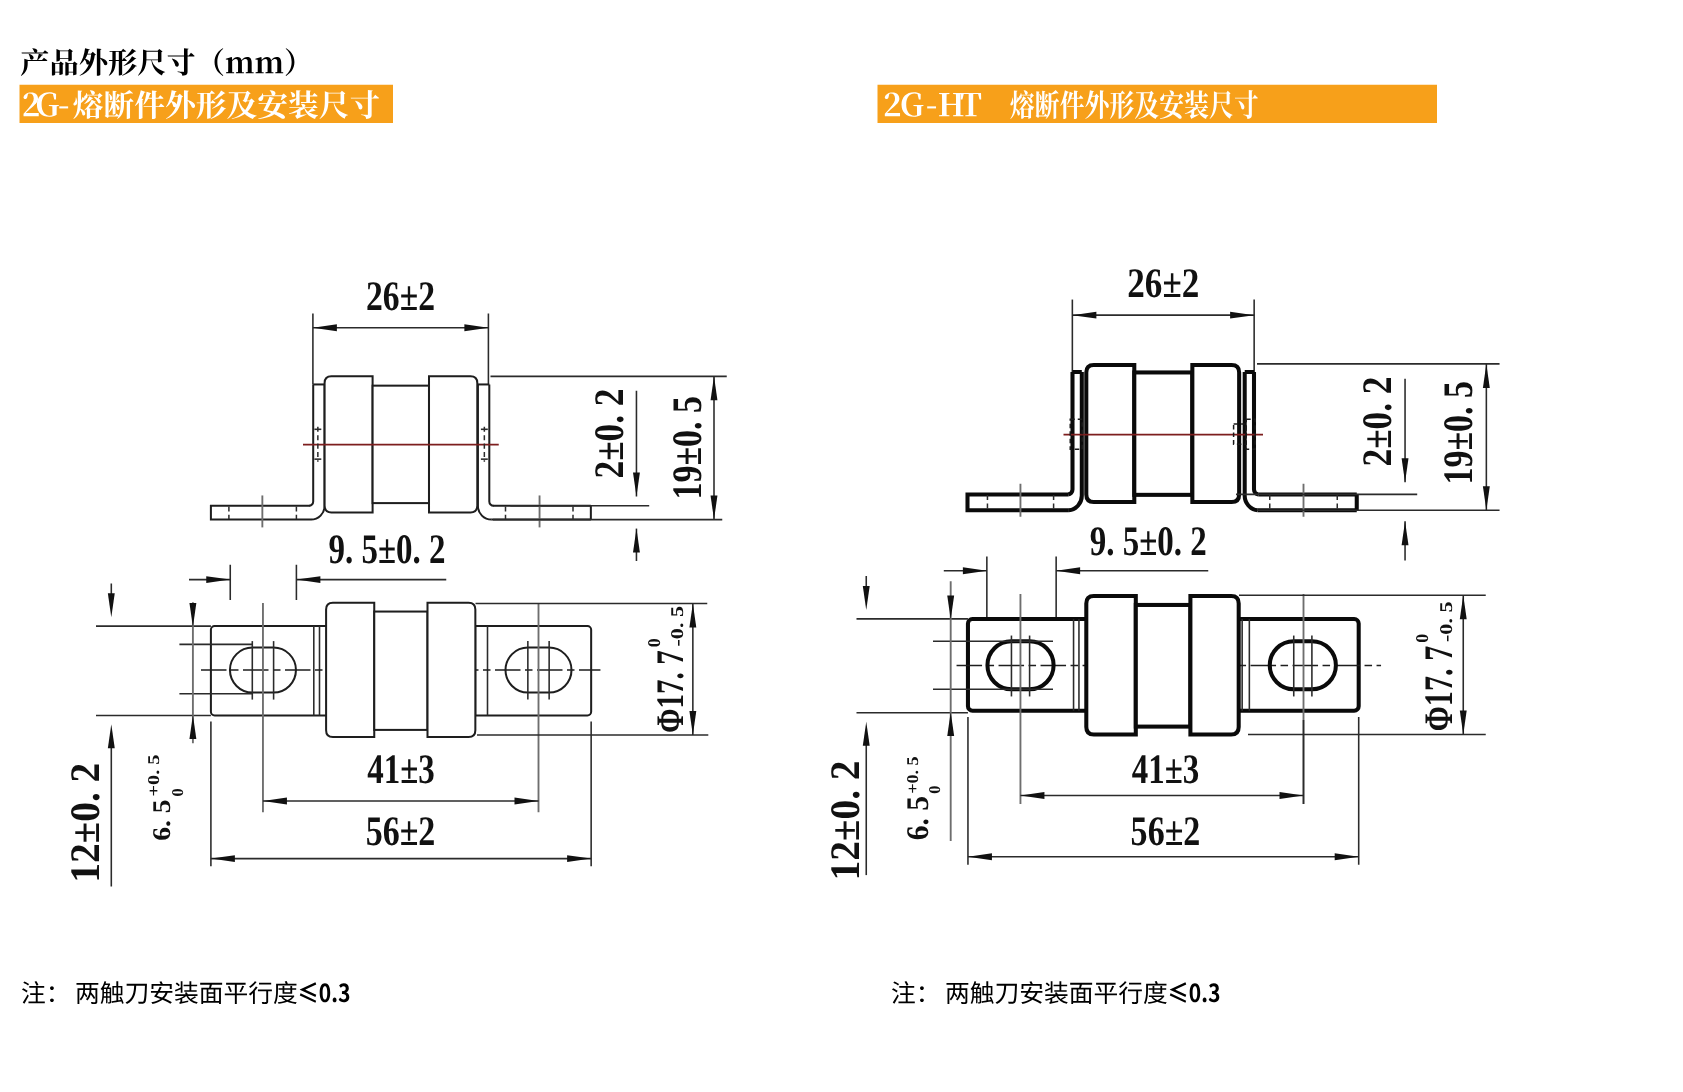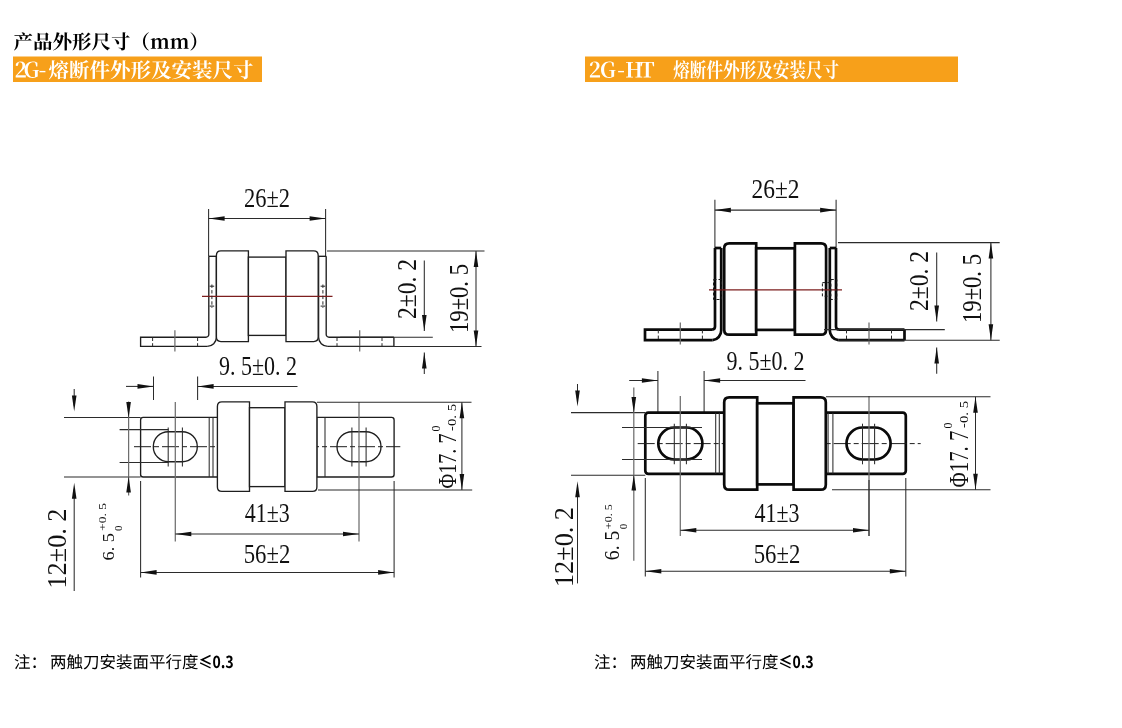--- a/index.html
+++ b/index.html
@@ -1,14 +1,14 @@
 <!DOCTYPE html>
 <html><head><meta charset="utf-8"><style>
 html,body{margin:0;padding:0;background:#fff;}
-#page{position:relative;width:1122px;height:728px;background:#fff;overflow:hidden;}
+#page{position:relative;width:1122px;height:728px;background:#fff;overflow:hidden;font-weight:bold;}
 svg{position:absolute;left:0;top:0;}
 line,path,rect{stroke-linecap:butt;}
 .t{stroke:#2b2b2b;stroke-width:1.05;fill:none;}
 .m{stroke:#1e1e1e;stroke-width:1.35;fill:none;}
 .mw{stroke:#1e1e1e;stroke-width:1.35;fill:#fff;}
 .k{stroke:#0a0a0a;stroke-width:2.7;fill:none;}
 .kw{stroke:#0a0a0a;stroke-width:2.7;fill:#fff;}
 .d{stroke:#2b2b2b;stroke-width:1.0;fill:none;stroke-dasharray:3.4 2.2;}
 .dd{stroke:#1a1a1a;stroke-width:1.0;fill:none;stroke-dasharray:3 2;}
 .g{stroke:#6e6e6e;stroke-width:1.25;fill:none;}

